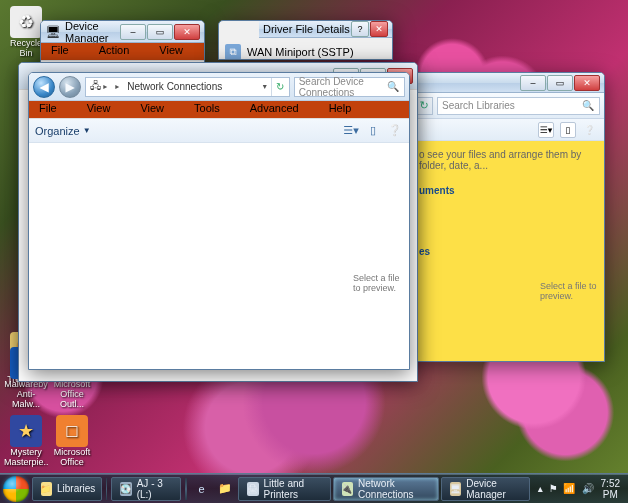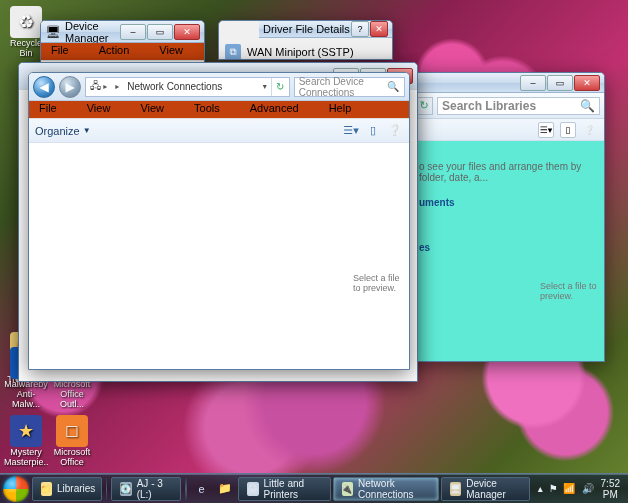--- a/index.html
+++ b/index.html
@@ -118,29 +118,29 @@
 
   
   #win-lib { left: 410px; top: 72px; width: 195px; height: 290px; z-index: 2; background:#fff; }
   #win-lib .addr {
     height: 26px; background: linear-gradient(#f7fbff,#e1ecf7);
     display: flex; align-items: center; padding: 0 4px; gap: 4px;
     border-bottom: 1px solid #c7d5e6;
   }
   #win-lib .searchbox {
     flex: 1; height: 18px; border: 1px solid #b6c7db; background:#fff;
-    display:flex; align-items:center; padding:0 4px; color:#888; font-size:12px;font-weight:bold;
+    display:flex; align-items:center; padding:0 4px; color:#888; font-size:10px;
   }
   #win-lib .libbar {
     height: 22px; background: linear-gradient(#f2f7fd,#e2edf7);
     border-bottom:1px solid #d4e0ed; display:flex; align-items:center; justify-content:flex-end;
     padding: 0 6px; gap:6px;
   }
   #win-lib .viewico { width:16px;height:16px; border:1px solid #b9c7d8; border-radius:2px; background:#fff; cursor:pointer; font-size:9px; display:flex; align-items:center; justify-content:center; }
-  #win-lib .libbody { flex:1; background:#5eead4; padding: 20px 8px; font-size:10px; color:#444; position:relative; }
+  #win-lib .libbody { flex:1; background:#fde047; padding: 8px 8px; font-size:10px; color:#444; position:relative; }
   #win-lib .preview { position:absolute; right:4px; bottom:60px; width:60px; font-size:9px; color:#777; text-align:left; }
 
   
   #win-net { left: 28px; top: 72px; width: 382px; height: 298px; z-index: 5; background:#fff; }
   #win-net .glass {
     height: 28px; background: linear-gradient(#eaf2fb,#d5e4f3);
     display:flex; align-items:center; padding:0 4px; gap:4px;
     border-bottom:1px solid #b9cde2;
   }
   .navbtn {
@@ -328,21 +328,21 @@
     </div>
   </div>
   <div class="libbar">
     <div class="viewico">☰▾</div>
     <div class="viewico">▯</div>
     <div class="viewico" style="color:#2a70c0;border:none;background:none;">❔</div>
   </div>
   <div class="libbody">
     <div style="color:#666;">o see your files and arrange them by folder, date, a...</div>
     <div style="margin-top:14px;font-weight:bold;color:#1a4d8f;">uments</div>
-    <div style="margin-top:34px;font-weight:bold;color:#1a4d8f;">es</div>
+    <div style="margin-top:50px;font-weight:bold;color:#1a4d8f;">es</div>
     <div class="preview">Select a file to preview.</div>
   </div>
 </div>
 
 <div id="win-net" class="window">
   <div class="glass">
     <div class="navbtn">◀</div>
     <div class="navbtn disabled">▶</div>
     <div class="addrbar">
       <div class="seg">

